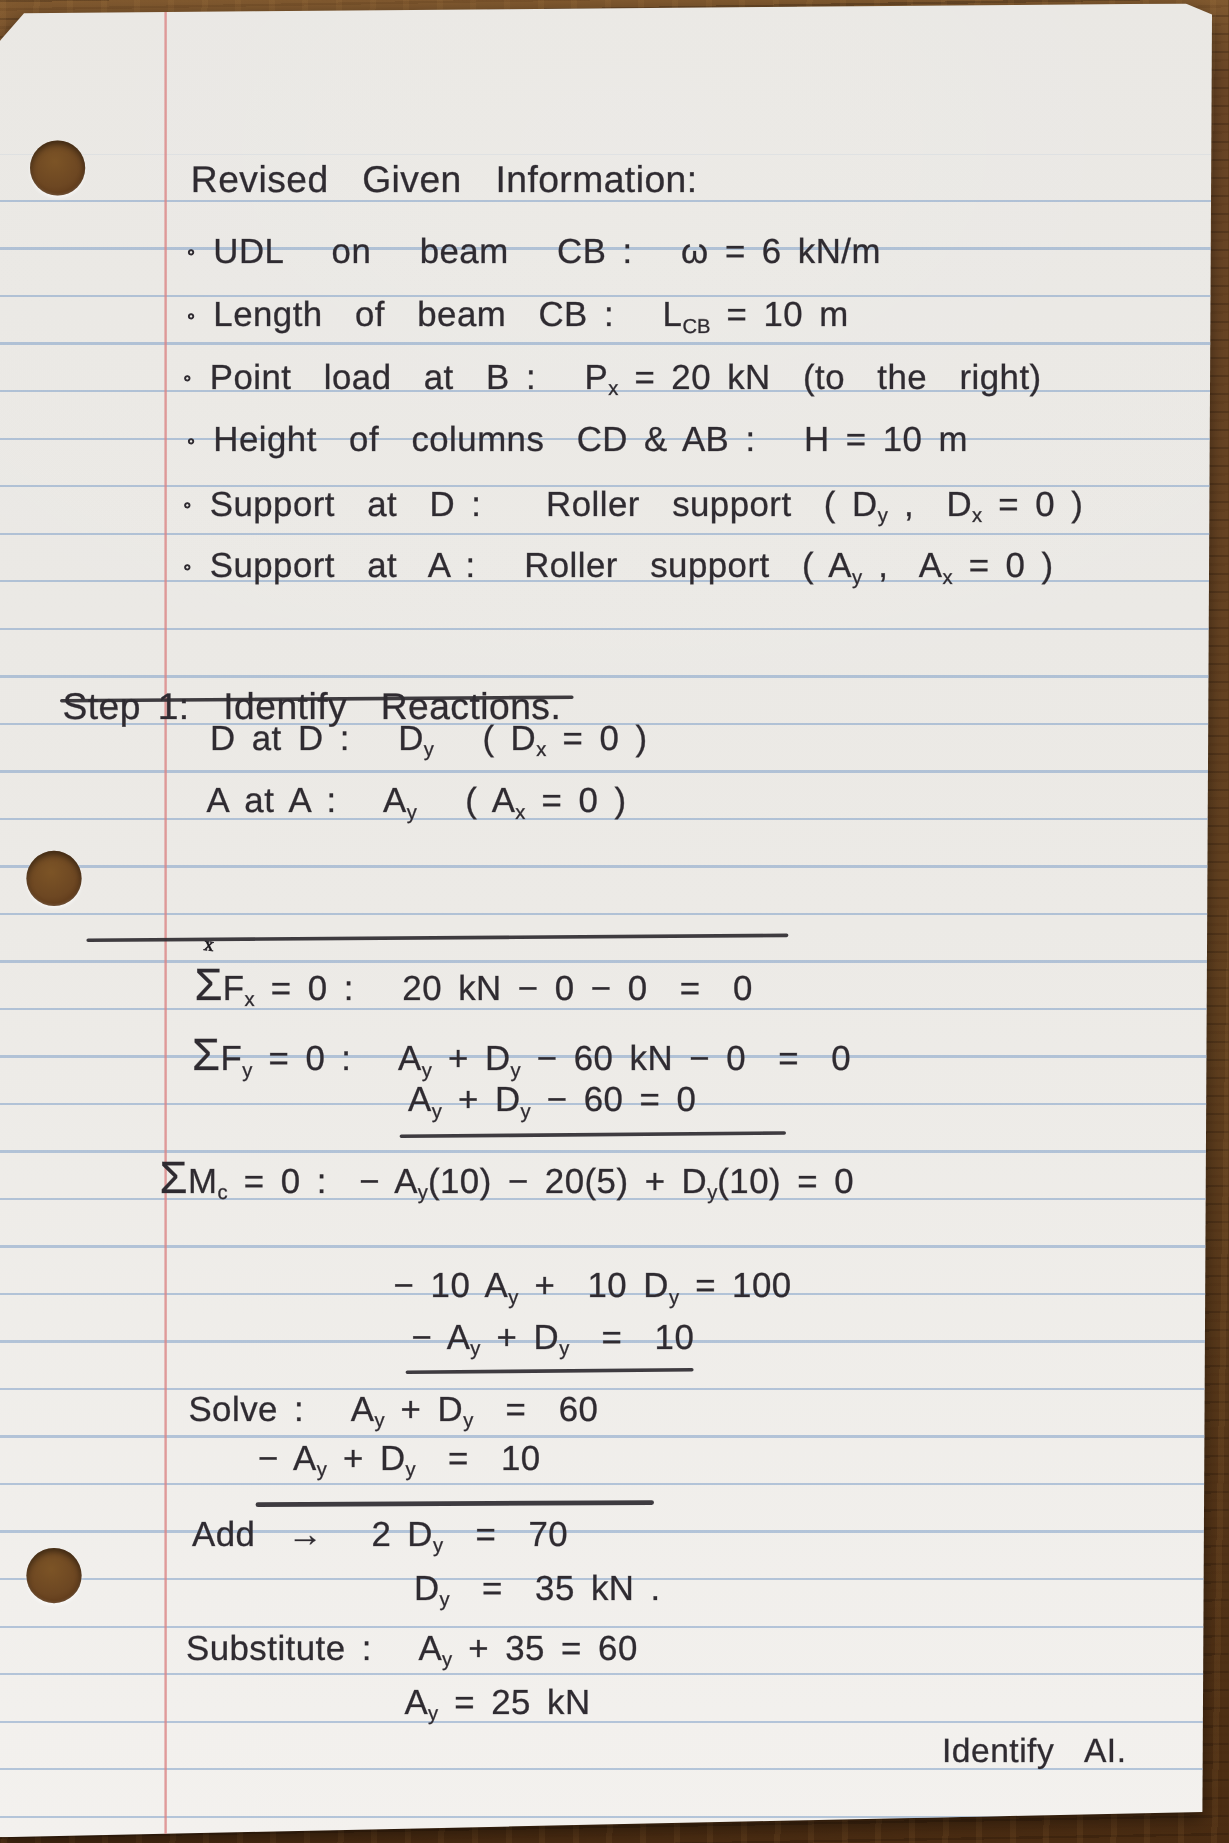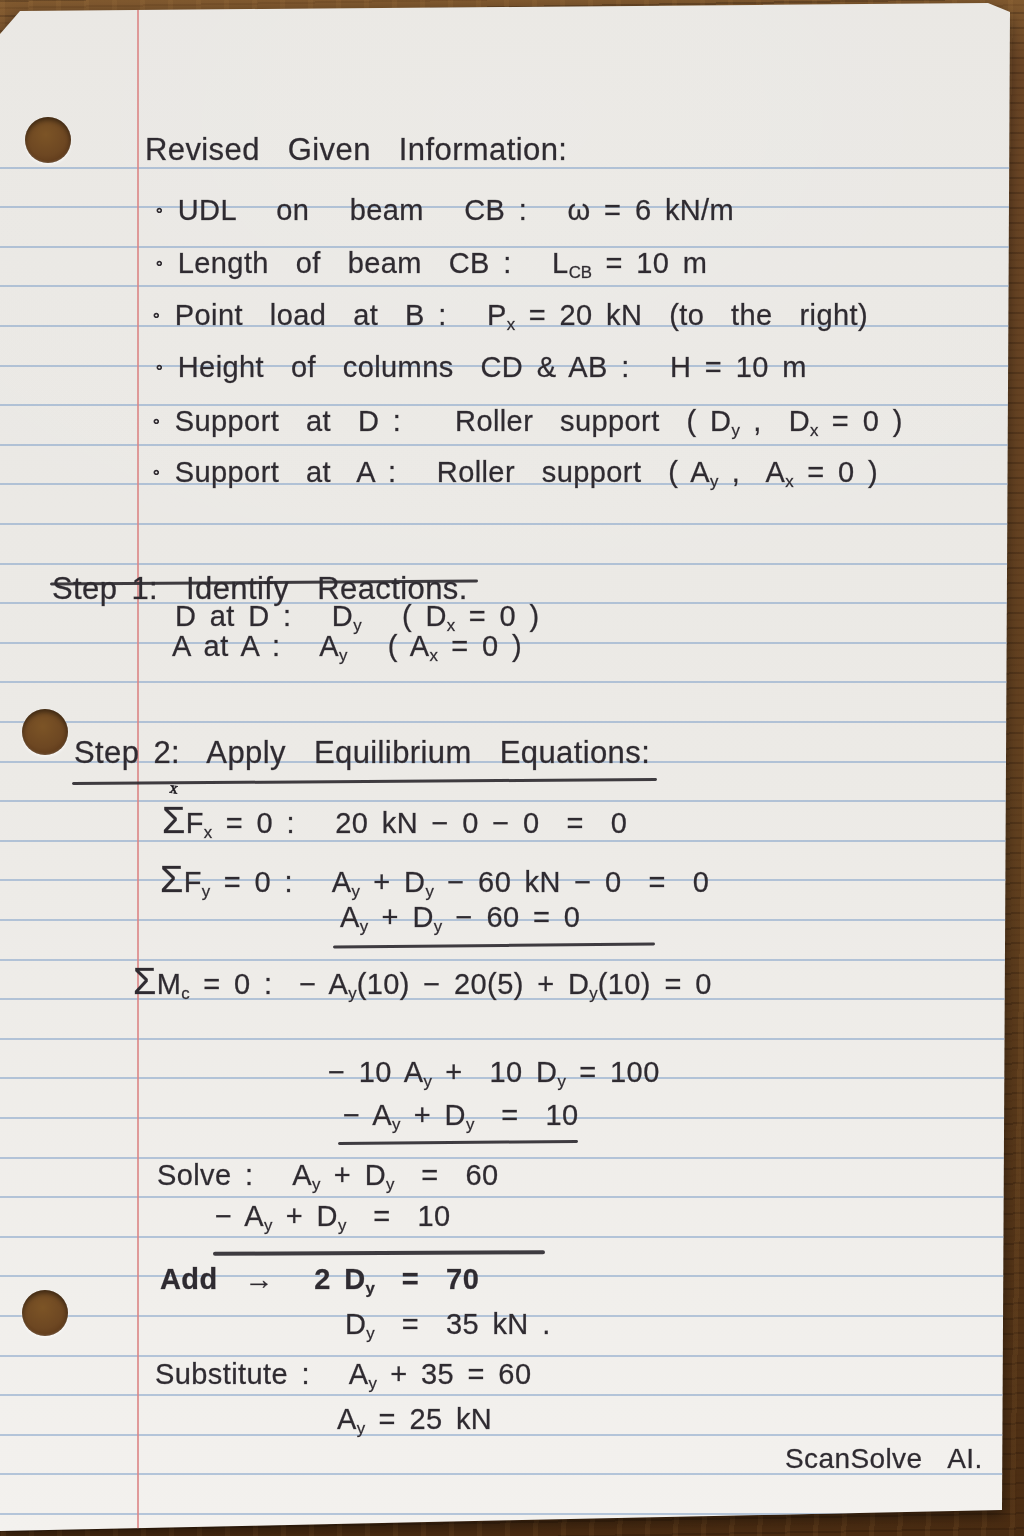--- a/index.html
+++ b/index.html
@@ -52,21 +52,21 @@
   <div class="paper-wrap">
     <div class="paper">
 
       <div class="rules"></div>
       <div class="margin-line"></div>
 
       <div class="hole" style="left:25px;top:117px;"></div>
       <div class="hole" style="left:22px;top:709px;"></div>
       <div class="hole" style="left:22px;top:1290px;"></div>
 
-      <div class="hw h" style="left:145px;top:131px;">Revised  Given  Information:</div>
+      <div class="hw h" style="left:159px;top:131px;">Revised  Given  Information:</div>
 
       <div class="hw bullet" style="left:156px;top:192px;">
         <span class="dot">◦</span>
         <span>UDL   on   beam   CB :   ω = 6 kN/m</span>
       </div>
       <div class="hw bullet" style="left:156px;top:245px;">
         <span class="dot">◦</span>
         <span>Length  of  beam  CB :   L<sub>CB</sub> = 10 m</span>
       </div>
       <div class="hw bullet" style="left:153px;top:297px;">
@@ -82,43 +82,42 @@
         <span>Support  at  D :    Roller  support  ( D<sub>y</sub> ,  D<sub>x</sub> = 0 )</span>
       </div>
       <div class="hw bullet" style="left:153px;top:454px;">
         <span class="dot">◦</span>
         <span>Support  at  A :   Roller  support  ( A<sub>y</sub> ,  A<sub>x</sub> = 0 )</span>
       </div>
 
       <div class="hw h" style="left:52px;top:534px;margin-top:36px;">Step 1:  Identify  Reactions.</div>
       <div class="stroke" style="left:50px;top:581px;width:428px;transform:rotate(-0.4deg);"></div>
       <div class="hw" style="left:175px;top:598px;">D at D :   D<sub>y</sub>   ( D<sub>x</sub> = 0 )</div>
-      <div class="hw" style="left:172px;top:628px;">A at A :   A<sub>y</sub>   ( A<sub>x</sub> = 0 )</div>
+      <div class="hw" style="left:172px;top:650px;">A at A :   A<sub>y</sub>   ( A<sub>x</sub> = 0 )</div>
 
-      <div class="hw h" style="left:74px;top:734px;">Step 2:  Apply  Equilibrium  Equations:</div>
       <div class="stroke" style="left:72px;top:780px;width:585px;transform:rotate(-0.4deg);"></div>
 
       <span class="mark" style="left:170px;top:779px;">x</span>
       <div class="hw sigma" style="left:162px;top:797px;">ΣF<sub>x</sub> = 0 :   20 kN − 0 − 0  =  0</div>
       <div class="hw sigma" style="left:160px;top:856px;">ΣF<sub>y</sub> = 0 :   A<sub>y</sub> + D<sub>y</sub> − 60 kN − 0  =  0</div>
       <div class="hw" style="left:340px;top:899px;">A<sub>y</sub> + D<sub>y</sub> − 60 = 0</div>
       <div class="stroke" style="left:333px;top:944px;width:322px;transform:rotate(-0.5deg);"></div>
 
       <div class="hw sigma" style="left:133px;top:958px;">ΣM<sub>c</sub> = 0 :  − A<sub>y</sub>(10) − 20(5) + D<sub>y</sub>(10) = 0</div>
       <div class="hw" style="left:328px;top:1054px;">− 10 A<sub>y</sub> +  10 D<sub>y</sub> = 100</div>
       <div class="hw" style="left:343px;top:1097px;">− A<sub>y</sub> + D<sub>y</sub>  =  10</div>
       <div class="stroke" style="left:338px;top:1141px;width:240px;transform:rotate(-0.5deg);"></div>
 
       <div class="hw" style="left:157px;top:1157px;">Solve :   A<sub>y</sub> + D<sub>y</sub>  =  60</div>
       <div class="hw" style="left:215px;top:1198px;">− A<sub>y</sub> + D<sub>y</sub>  =  10</div>
       <div class="stroke" style="left:213px;top:1251px;width:332px;height:4px;transform:rotate(-0.3deg);"></div>
 
-      <div class="hw" style="left:160px;top:1261px;font-weight:bold;">Add  →   2 D<sub>y</sub>  =  70</div>
+      <div class="hw" style="left:160px;top:1261px;">Add  →   2 D<sub>y</sub>  =  70</div>
       <div class="hw" style="left:345px;top:1306px;">D<sub>y</sub>  =  35 kN .</div>
 
       <div class="hw" style="left:155px;top:1356px;">Substitute :   A<sub>y</sub> + 35 = 60</div>
       <div class="hw" style="left:337px;top:1401px;">A<sub>y</sub> = 25 kN</div>
 
-      <div class="hw brand" style="left:785px;top:1441px;">ScanSolve  AI.</div>
+      <div class="hw brand" style="left:785px;top:1441px;">Identify  AI.</div>
 
     </div>
   </div>
 </div>
 
 </body></html>

